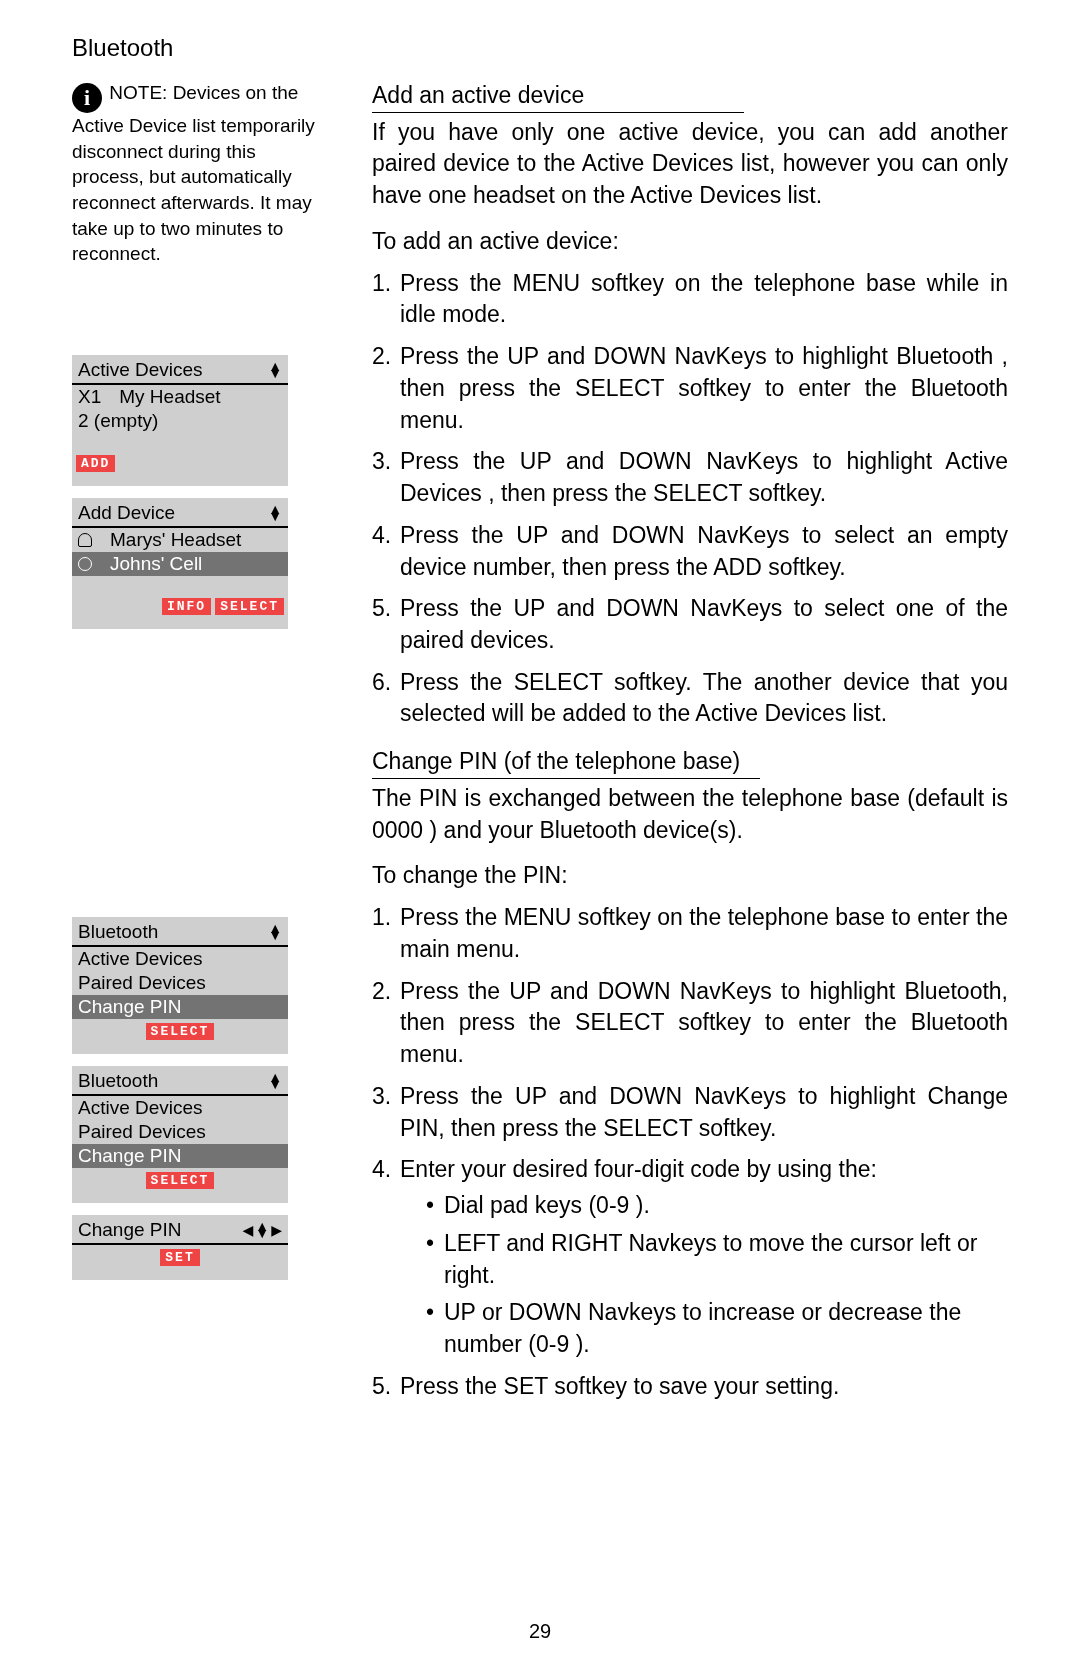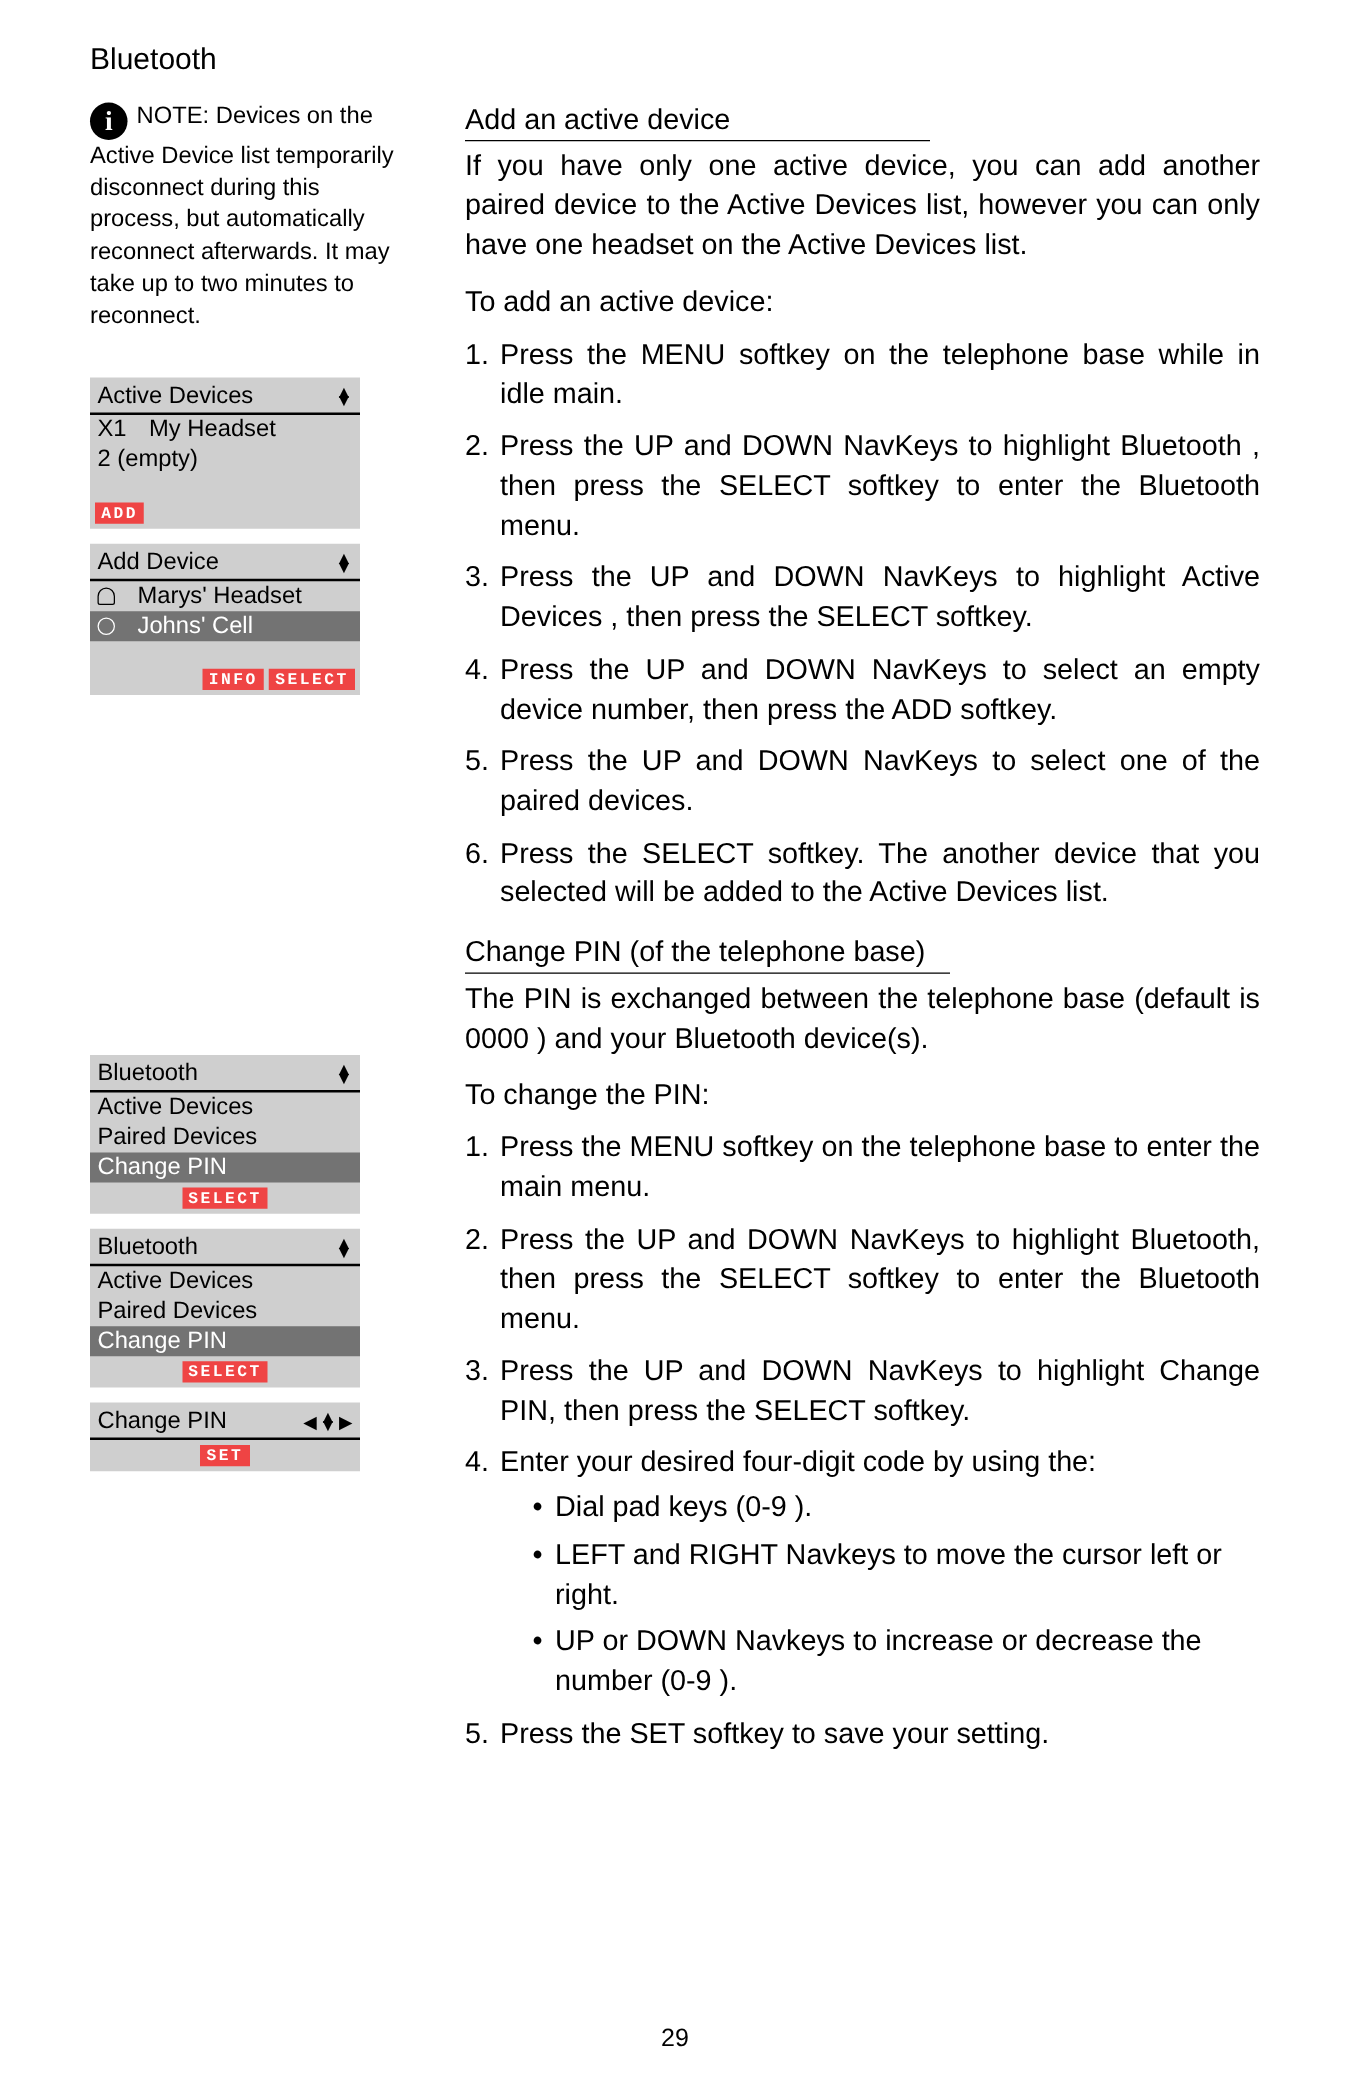--- a/index.html
+++ b/index.html
@@ -26,21 +26,21 @@
   }
   .right-col {
     flex: 1;
     font-size: 23px;
     line-height: 1.38;
   }
   
   .note-block {
     font-size: 19px;
     line-height: 1.35;
-    margin-bottom: 36px;
+    margin-bottom: 88px;
   }
   .info-icon {
     display: inline-block;
     width: 30px; height: 30px;
     border-radius: 50%;
     background: #000;
     color: #fff;
     font-family: Georgia, serif;
     font-weight: bold;
     font-size: 22px;
@@ -48,21 +48,21 @@
     line-height: 30px;
     vertical-align: -6px;
     margin-right: 2px;
   }
   
   .lcd {
     width: 216px;
     background: #cfcfcf;
     font-size: 19px;
     margin-bottom: 12px;
-    padding-bottom: 2px;
+    padding-bottom: 12px;
   }
   .lcd-header {
     display: flex;
     justify-content: space-between;
     align-items: center;
     border-bottom: 2px solid #000;
     padding: 4px 6px 2px 6px;
     font-size: 19px;
   }
   .lcd-row {
@@ -284,21 +284,21 @@
         <span class="softkey">SET</span>
       </div>
     </div>
   </div>
 
   <div class="right-col">
     <div class="section-title">Add an active device</div>
     <div class="para">If you have only one active device, you can add another paired device to the Active Devices list, however you can only have one headset on the Active Devices list.</div>
     <div class="intro">To add an active device:</div>
     <ol class="steps">
-      <li>Press the MENU softkey on the telephone base while in idle main.</li>
+      <li>Press the MENU softkey on the telephone base while in idle mode.</li>
       <li>Press the UP and DOWN NavKeys to highlight Bluetooth , then press the SELECT softkey to enter the Bluetooth  menu.</li>
       <li>Press the UP and DOWN NavKeys to highlight Active Devices , then press the SELECT softkey.</li>
       <li>Press the UP and DOWN NavKeys to select an empty device number, then press the ADD softkey.</li>
       <li>Press the UP and DOWN NavKeys to select one of the paired devices.</li>
       <li>Press the SELECT softkey. The another device that you selected will be added to the Active Devices list.</li>
     </ol>
 
     <div class="section-title short">Change PIN (of the telephone base)</div>
     <div class="para">The PIN is exchanged between the telephone base (default is 0000 ) and your Bluetooth device(s).</div>
     <div class="intro">To change the PIN:</div>

